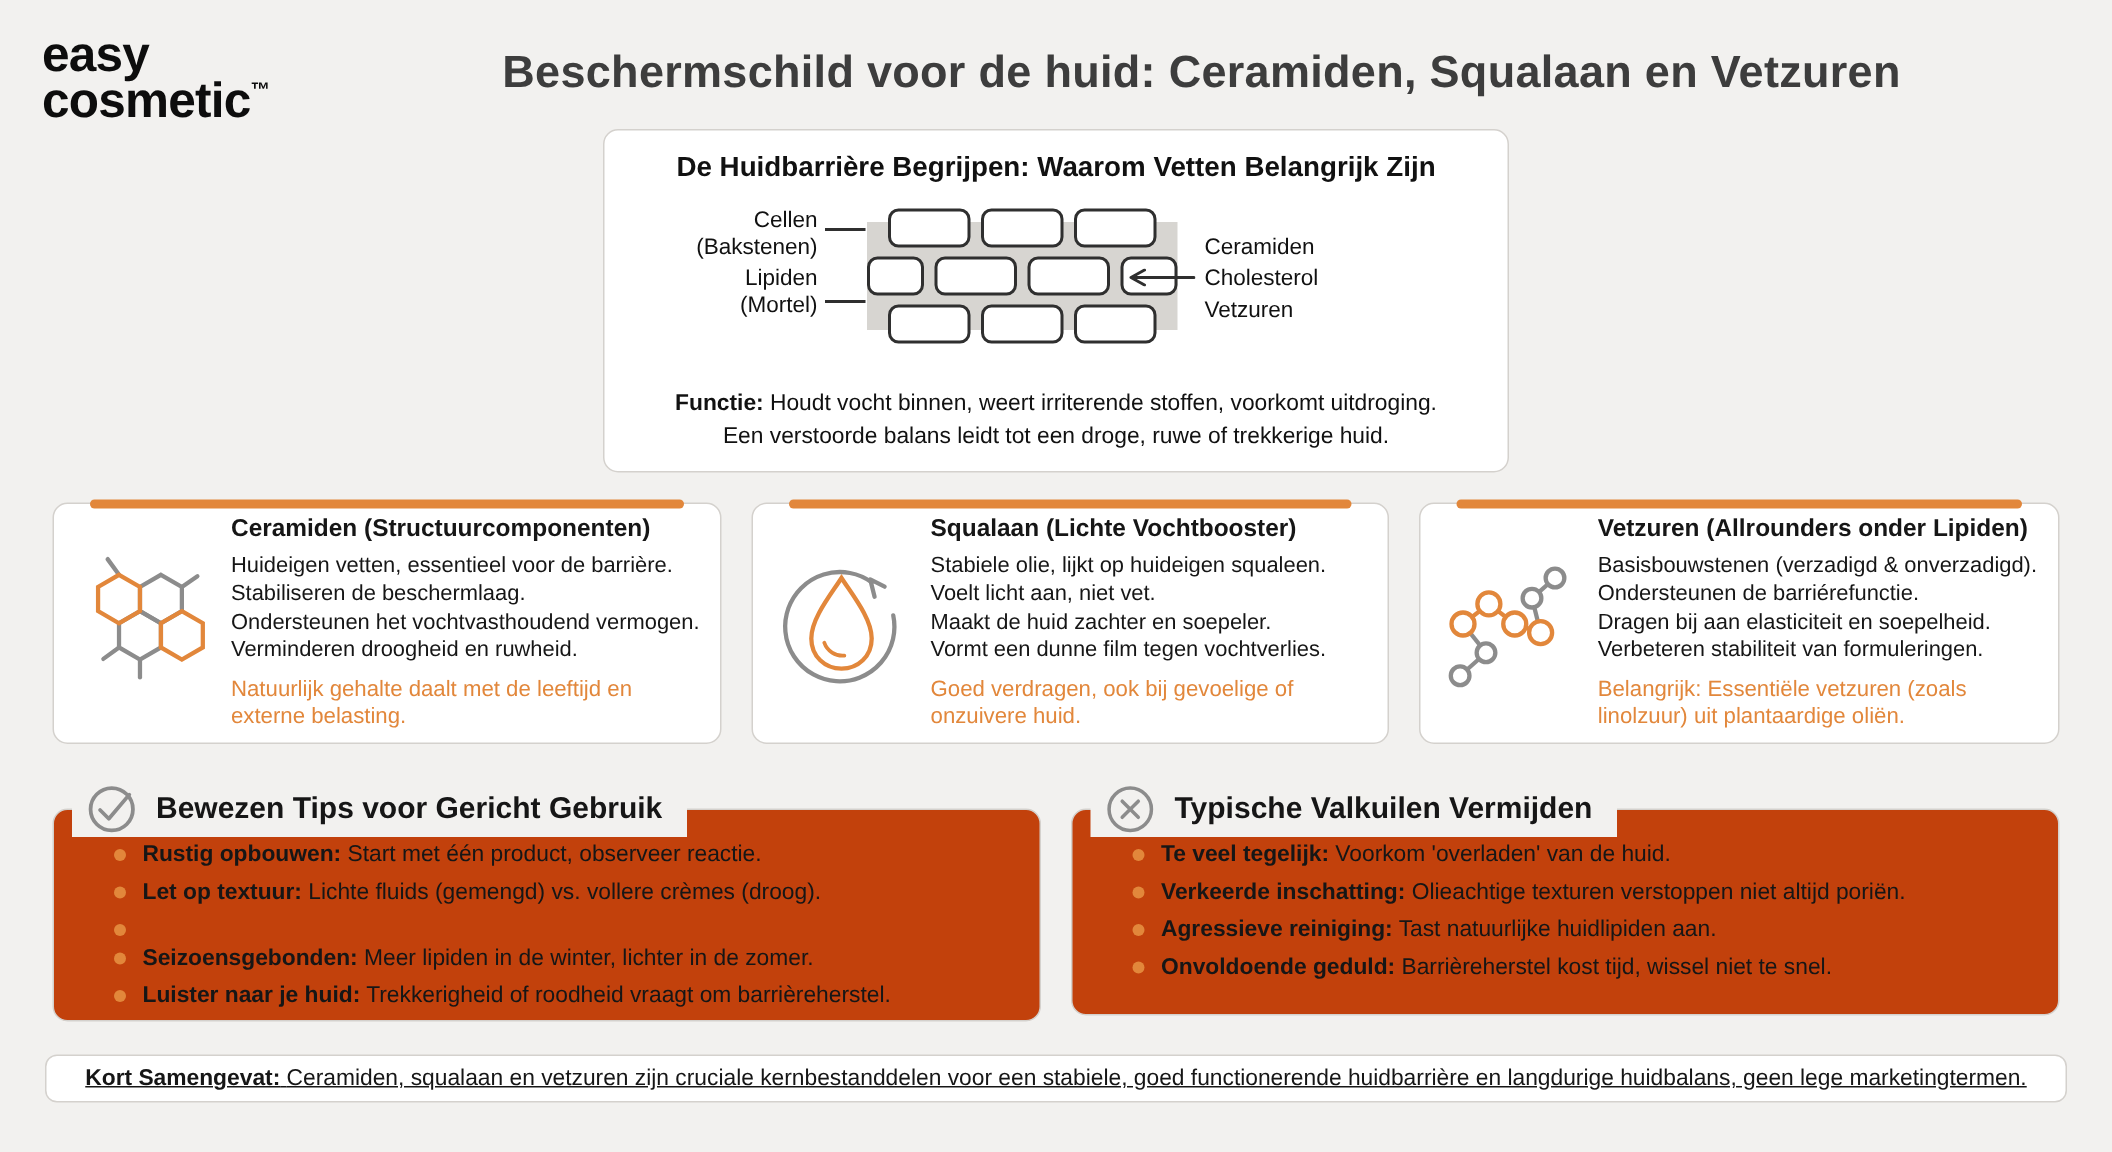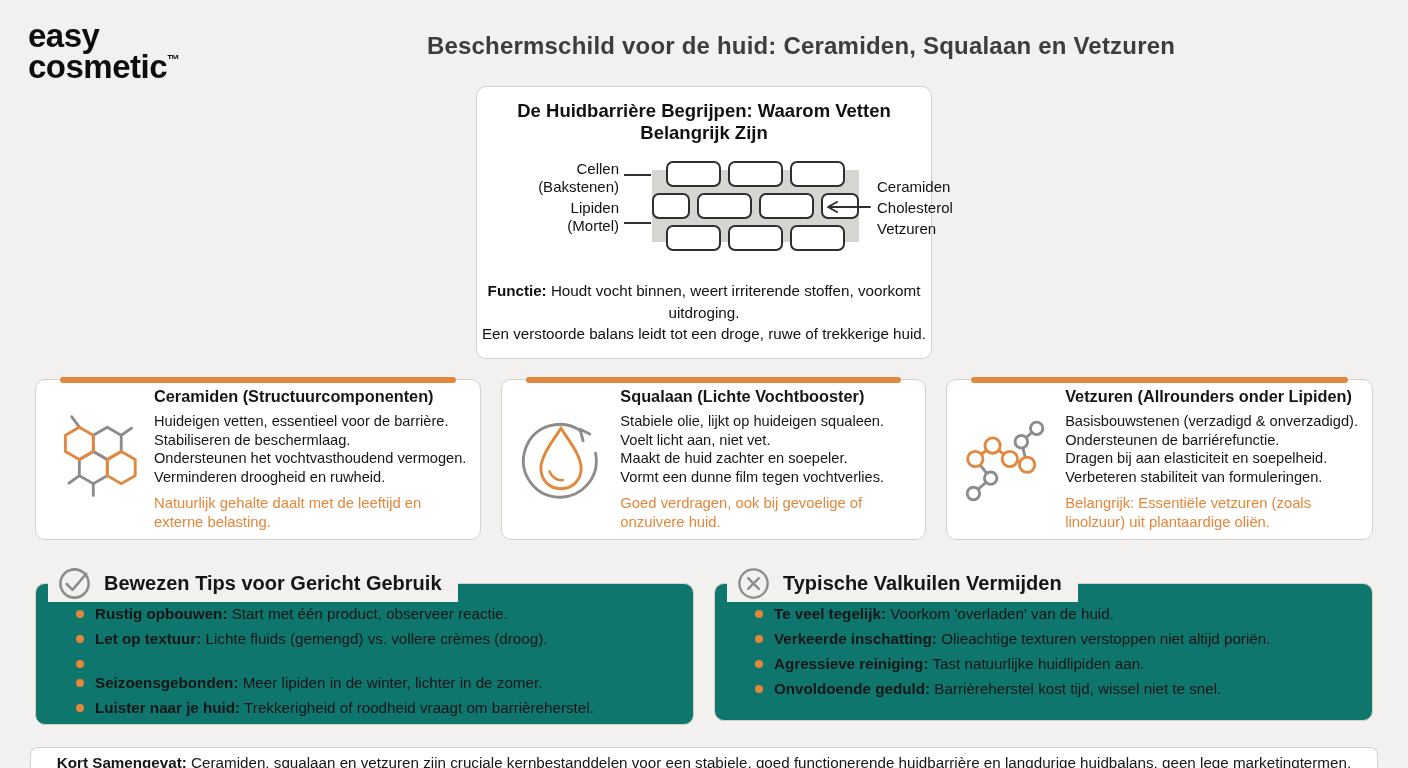--- a/index.html
+++ b/index.html
@@ -18,24 +18,24 @@
     width:1408px;height:768px;overflow:hidden;
     background:var(--page-bg);
     font-family:"Liberation Sans","DejaVu Sans",sans-serif;
     color:var(--ink);
   }
 
   
   .header{display:flex;align-items:flex-start;padding:20px 34px 0 28px;height:82px;}
   .logo{font-weight:bold;font-size:33px;line-height:.95;letter-spacing:-.5px;color:#0d0d0d;flex:none;width:200px;}
   .logo .tm{font-size:13px;font-weight:bold;vertical-align:14px;letter-spacing:0;}
-  .page-title{flex:1;text-align:center;font-size:24px;font-weight:bold;color:var(--title-gray);margin:12px 0 0;letter-spacing:.2px;}
-
-  
-  .barrier-box{width:456px;margin:4px auto 0;background:#fff;border:1.5px solid var(--panel-border);border-radius:10px;padding:13px 0 13px;}
+  .page-title{flex:1;text-align:center;font-size:30px;font-weight:bold;color:var(--title-gray);margin:12px 0 0;letter-spacing:.2px;}
+
+  
+  .barrier-box{width:604px;margin:4px auto 0;background:#fff;border:1.5px solid var(--panel-border);border-radius:10px;padding:13px 0 13px;}
   .barrier-title{text-align:center;font-size:18.5px;font-weight:bold;margin:0 0 15px;color:#111;}
   .diagram{position:relative;height:95px;}
   .wall{position:absolute;left:175px;top:2px;width:207px;}
   .mortar{position:absolute;left:0;right:0;top:9px;bottom:9px;background:var(--mortar);}
   .brick-row{position:relative;display:flex;gap:7px;margin-bottom:6px;}
   .brick-row:last-child{margin-bottom:0;}
   .row-offset{padding:0 14px;}
   .brick{height:26px;background:#fff;border:2.5px solid var(--brick-border);border-radius:7px;flex:none;}
   .b55{width:55px;} .b38{width:38px;}
   .diagram-label{position:absolute;left:0;width:142px;text-align:right;font-size:15px;line-height:1.18;color:#111;}
@@ -51,21 +51,21 @@
   .card{position:relative;flex:1;background:#fff;border:1.5px solid var(--panel-border);border-radius:10px;height:161px;display:flex;align-items:center;gap:10px;padding:10px 14px 10px 10px;}
   .accent-bar{position:absolute;top:-3px;left:24px;right:24px;height:6px;border-radius:3px;background:var(--accent);}
   .card-icon{width:98px;flex:none;display:flex;justify-content:center;align-items:center;}
   .card-body{flex:1;min-width:0;}
   .card-title{font-size:16.3px;font-weight:bold;white-space:nowrap;margin:0 0 6px;color:var(--ink);}
   .card-line{font-size:14.6px;line-height:1.27;white-space:nowrap;color:var(--ink);}
   .card-highlight{margin-top:8px;font-size:14.8px;line-height:1.26;color:var(--accent);}
 
   
   .panels{display:flex;gap:20px;margin:43px 35px 0;align-items:flex-start;}
-  .panel{position:relative;flex:1;background:#0f766e;border:1.5px solid var(--panel-border);border-radius:10px;padding:16px 18px 8px 24px;}
+  .panel{position:relative;flex:1;background:#c2410c;border:1.5px solid var(--panel-border);border-radius:10px;padding:16px 18px 8px 24px;}
   .panel-tips{height:142px;} .panel-pitfalls{height:138px;}
   .legend{position:absolute;top:-19px;left:12px;display:flex;align-items:center;gap:11px;background:var(--page-bg);padding:0 16px 0 8px;}
   .legend-title{font-size:20px;font-weight:bold;color:var(--ink);white-space:nowrap;}
   .bullets{list-style:none;margin:4px 0 0;padding:0 0 0 16px;}
   .bullets li{display:flex;gap:11px;margin-bottom:5px;align-items:flex-start;}
   .bullets .dot{width:8px;height:8px;border-radius:50%;background:var(--accent);margin-top:6px;flex:none;}
   .bullets p{margin:0;font-size:15.2px;line-height:1.32;white-space:nowrap;color:var(--ink);}
 
   
   .summary{margin:22px 30px 0;background:#fff;border:1.5px solid var(--panel-border);border-radius:8px;padding:6px 16px 7px;text-align:center;font-size:15.2px;color:var(--ink);white-space:nowrap;text-decoration:underline;}

